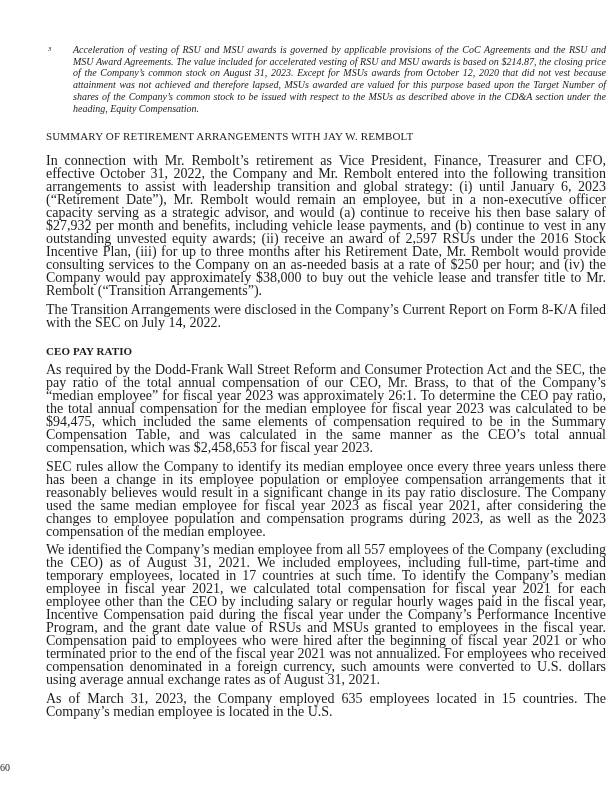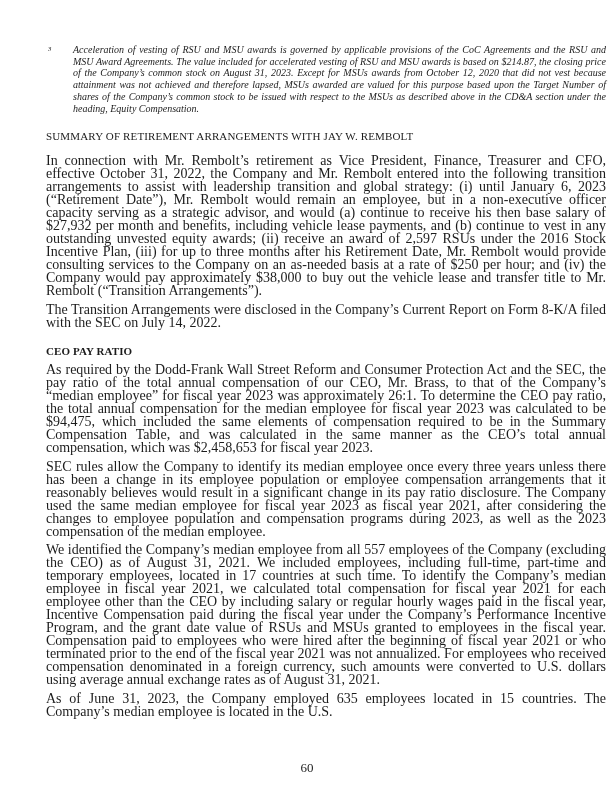--- a/index.html
+++ b/index.html
@@ -49,22 +49,22 @@
     font-size: 14px;
     line-height: 13px;
     text-align: justify;
   }
   .para.first-after-heading { margin-top: 11px; }
   .page-number {
     position: absolute;
     top: 761px;
     left: 0;
     width: 100%;
-    text-align: center;
-    font-size: 13px;
+    text-align: left;
+    font-size: 10px;
     line-height: 13px;
   }
 </style>
 </head>
 <body>
 
 <div class="page">
   <div class="content">
 
     <div class="footnote">
@@ -80,18 +80,18 @@
     <p class="para">The Transition Arrangements were disclosed in the Company’s Current Report on Form 8-K/A filed with the SEC on July 14, 2022.</p>
 
     <h2 class="sec-heading bold">CEO PAY RATIO</h2>
 
     <p class="para">As required by the Dodd-Frank Wall Street Reform and Consumer Protection Act and the SEC, the pay ratio of the total annual compensation of our CEO, Mr. Brass, to that of the Company’s “median employee” for fiscal year 2023 was approximately 26:1. To determine the CEO pay ratio, the total annual compensation for the median employee for fiscal year 2023 was calculated to be $94,475, which included the same elements of compensation required to be in the Summary Compensation Table, and was calculated in the same manner as the CEO’s total annual compensation, which was $2,458,653 for fiscal year 2023.</p>
 
     <p class="para">SEC rules allow the Company to identify its median employee once every three years unless there has been a change in its employee population or employee compensation arrangements that it reasonably believes would result in a significant change in its pay ratio disclosure. The Company used the same median employee for fiscal year 2023 as fiscal year 2021, after considering the changes to employee population and compensation programs during 2023, as well as the 2023 compensation of the median employee.</p>
 
     <p class="para">We identified the Company’s median employee from all 557 employees of the Company (excluding the CEO) as of August 31, 2021. We included employees, including full-time, part-time and temporary employees, located in 17 countries at such time. To identify the Company’s median employee in fiscal year 2021, we calculated total compensation for fiscal year 2021 for each employee other than the CEO by including salary or regular hourly wages paid in the fiscal year, Incentive Compensation paid during the fiscal year under the Company’s Performance Incentive Program, and the grant date value of RSUs and MSUs granted to employees in the fiscal year.  Compensation paid to employees who were hired after the beginning of fiscal year 2021 or who terminated prior to the end of the fiscal year 2021 was not annualized. For employees who received compensation denominated in a foreign currency, such amounts were converted to U.S. dollars using average annual exchange rates as of August 31, 2021.</p>
 
-    <p class="para">As of June 31, 2023, the Company employed 635 employees located in 15 countries. The Company’s median employee is located in the U.S.</p>
+    <p class="para">As of March 31, 2023, the Company employed 635 employees located in 15 countries. The Company’s median employee is located in the U.S.</p>
 
   </div>
 
   <div class="page-number">60</div>
 </div>
 
 </body></html>

